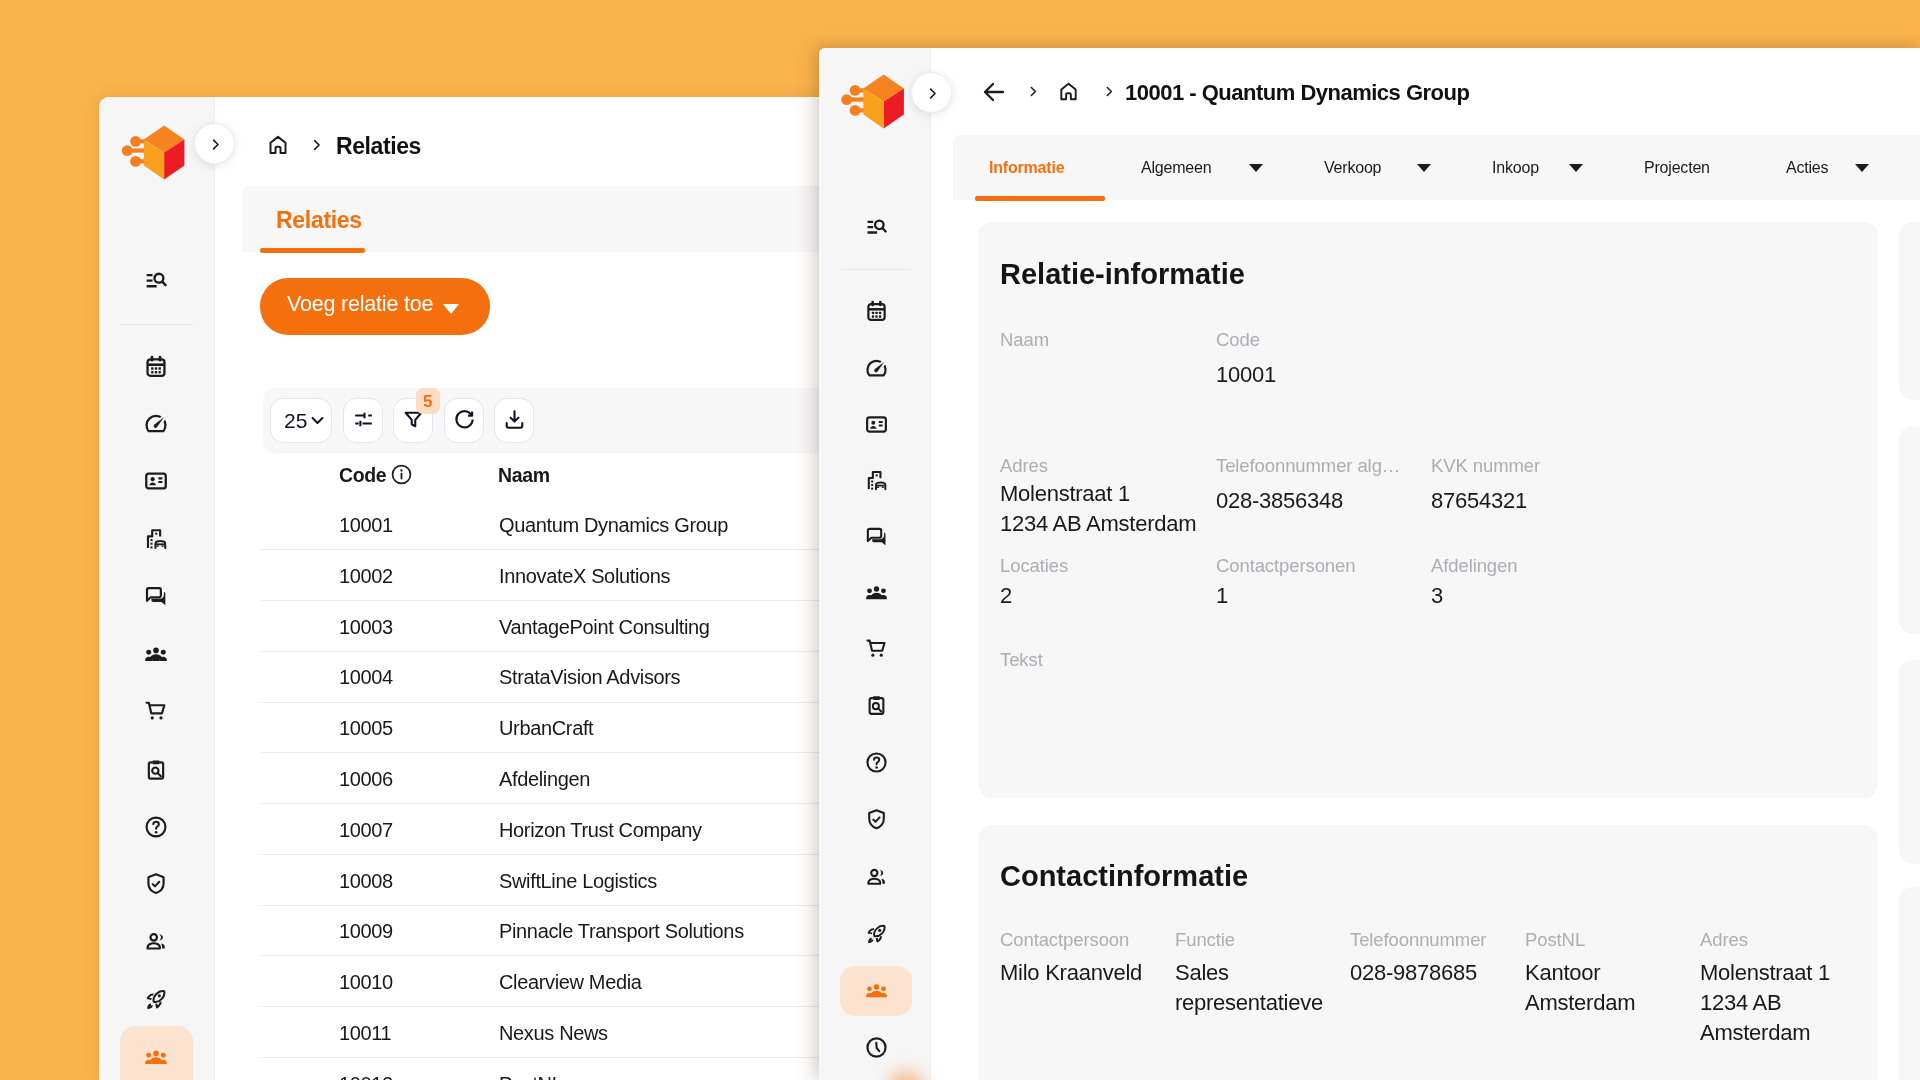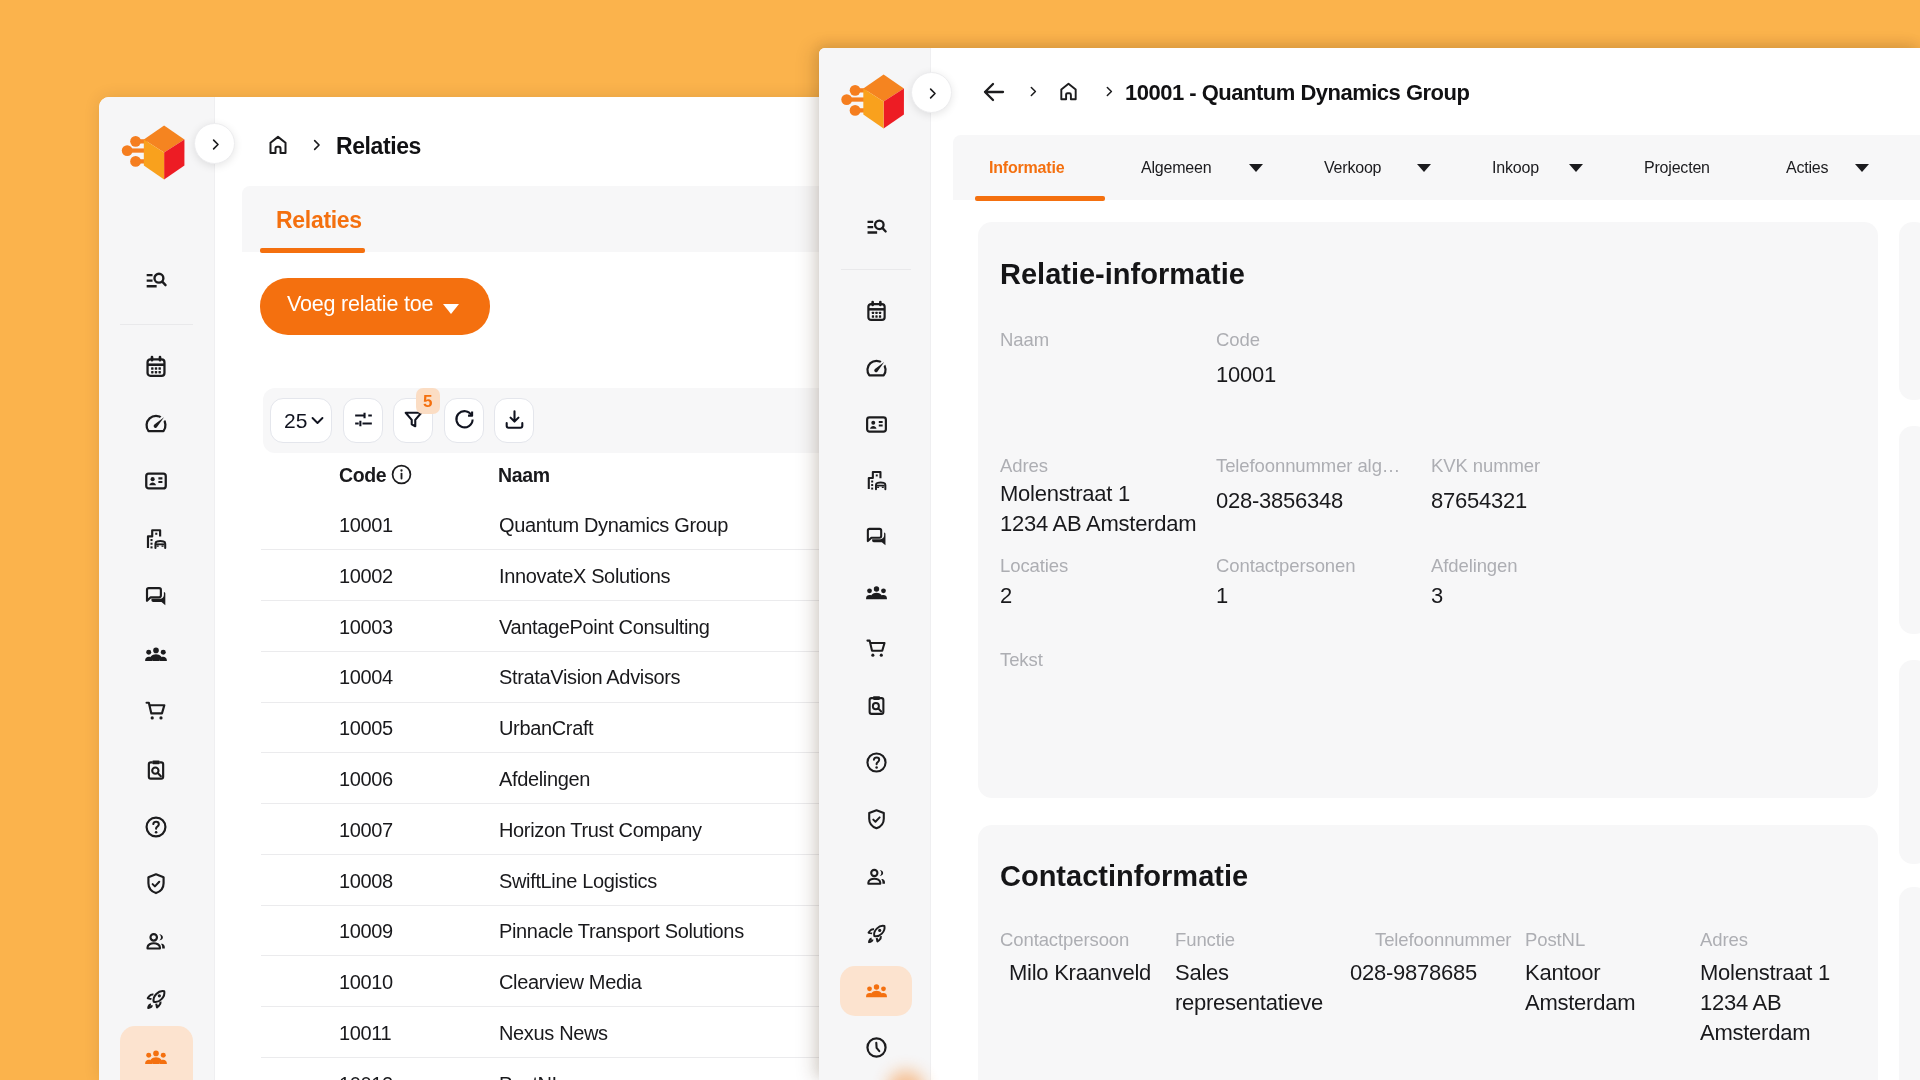--- a/index.html
+++ b/index.html
@@ -390,24 +390,24 @@
   <div class="lbl" style="left:397px;top:509px">Contactpersonen</div>
   <div class="val" style="left:397px;top:533px">1</div>
   <div class="lbl" style="left:612px;top:509px">Afdelingen</div>
   <div class="val" style="left:612px;top:533px">3</div>
   <div class="lbl" style="left:181px;top:603px">Tekst</div>
 
 
   <div class="card" style="left:159px;top:777px;width:900px;height:330px"></div>
   <div class="ctitle" style="left:181px;top:814px">Contactinformatie</div>
   <div class="lbl" style="left:181px;top:883px">Contactpersoon</div>
-  <div class="val" style="left:190px;top:910px">Milo Kraanveld</div>
+  <div class="val" style="left:181px;top:910px">Milo Kraanveld</div>
   <div class="lbl" style="left:356px;top:883px">Functie</div>
   <div class="val" style="left:356px;top:910px">Sales<br>representatieve</div>
-  <div class="lbl" style="left:556px;top:883px">Telefoonnummer</div>
+  <div class="lbl" style="left:531px;top:883px">Telefoonnummer</div>
   <div class="val" style="left:531px;top:910px">028-9878685</div>
   <div class="lbl" style="left:706px;top:883px">PostNL</div>
   <div class="val" style="left:706px;top:910px">Kantoor<br>Amsterdam</div>
   <div class="lbl" style="left:881px;top:883px">Adres</div>
   <div class="val" style="left:881px;top:910px">Molenstraat 1<br>1234 AB<br>Amsterdam</div>
 
   <div class="card" style="left:1080px;top:174px;width:30px;height:178px"></div>
   <div class="card" style="left:1080px;top:378px;width:30px;height:208px"></div>
   <div class="card" style="left:1080px;top:612px;width:30px;height:204px"></div>
   <div class="card" style="left:1080px;top:839px;width:30px;height:250px"></div>

